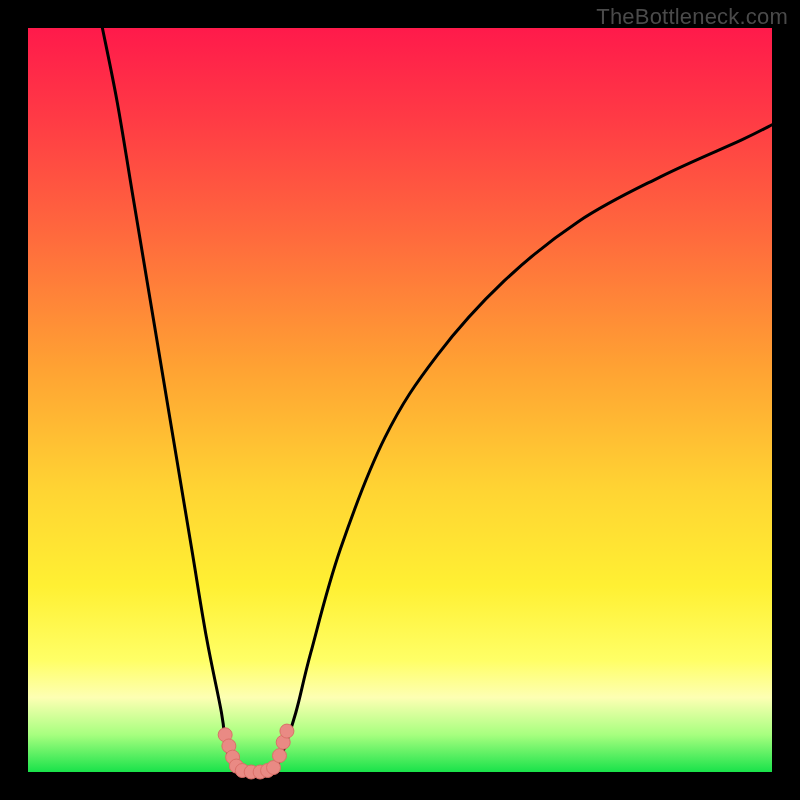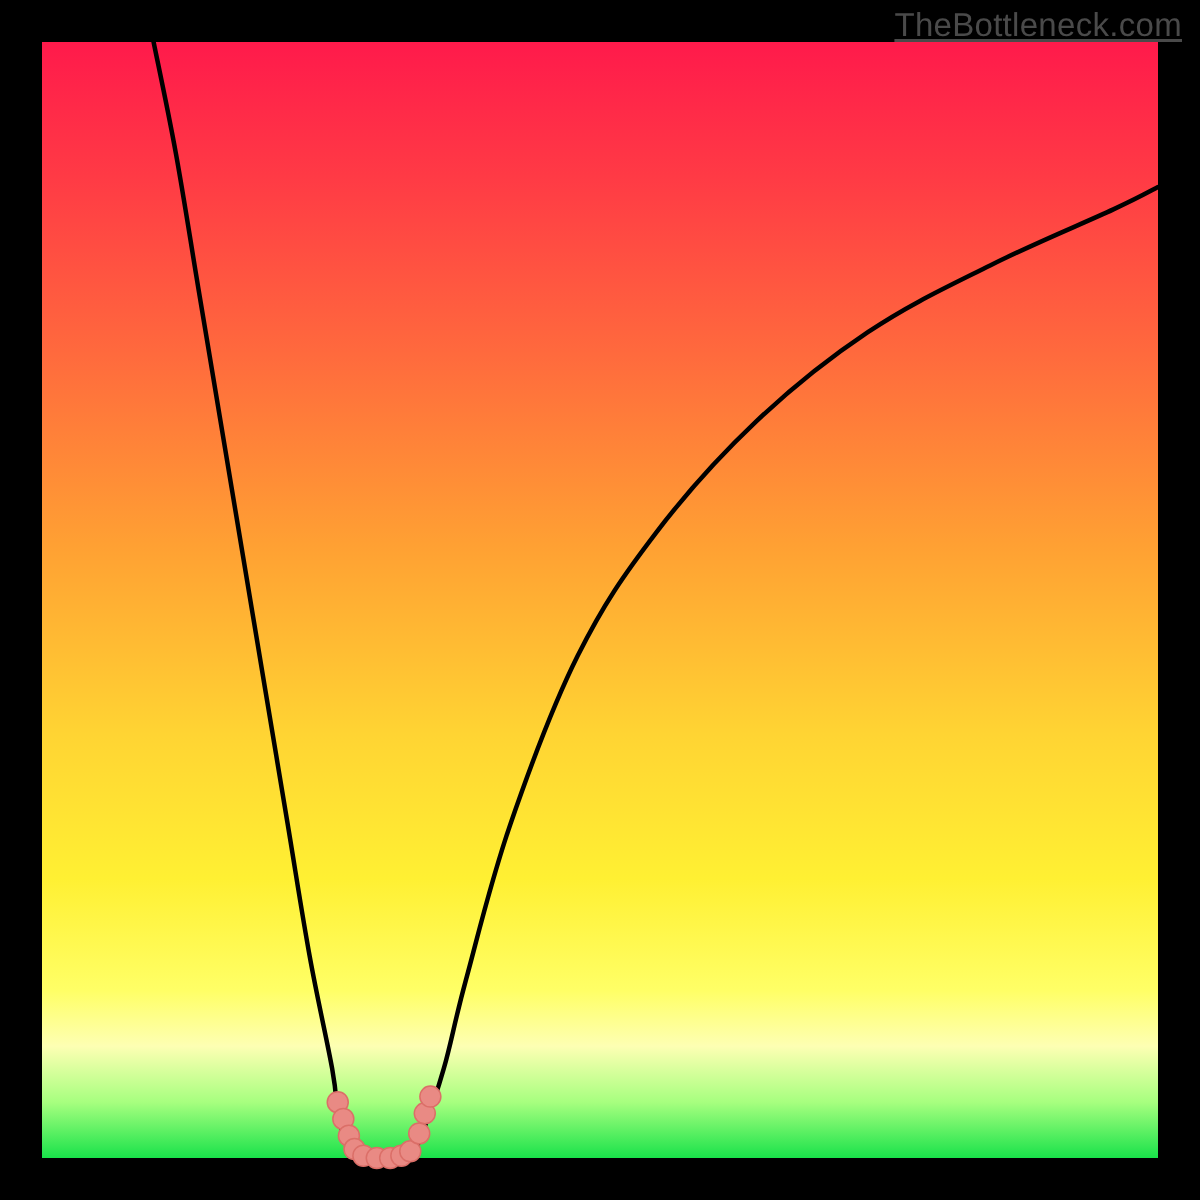--- a/index.html
+++ b/index.html
@@ -40,21 +40,20 @@
   }
   .watermark {
     position: absolute;
     top: 4px;
     right: 12px;
     color: #4a4a4a;
     font-size: 22px;
     font-weight: 500;
     letter-spacing: 0.2px;
     user-select: none;
-    text-decoration: underline;
   }
   svg.curves {
     position: absolute;
     left: 0;
     top: 0;
     width: 744px;
     height: 744px;
     overflow: visible;
   }
 </style>

